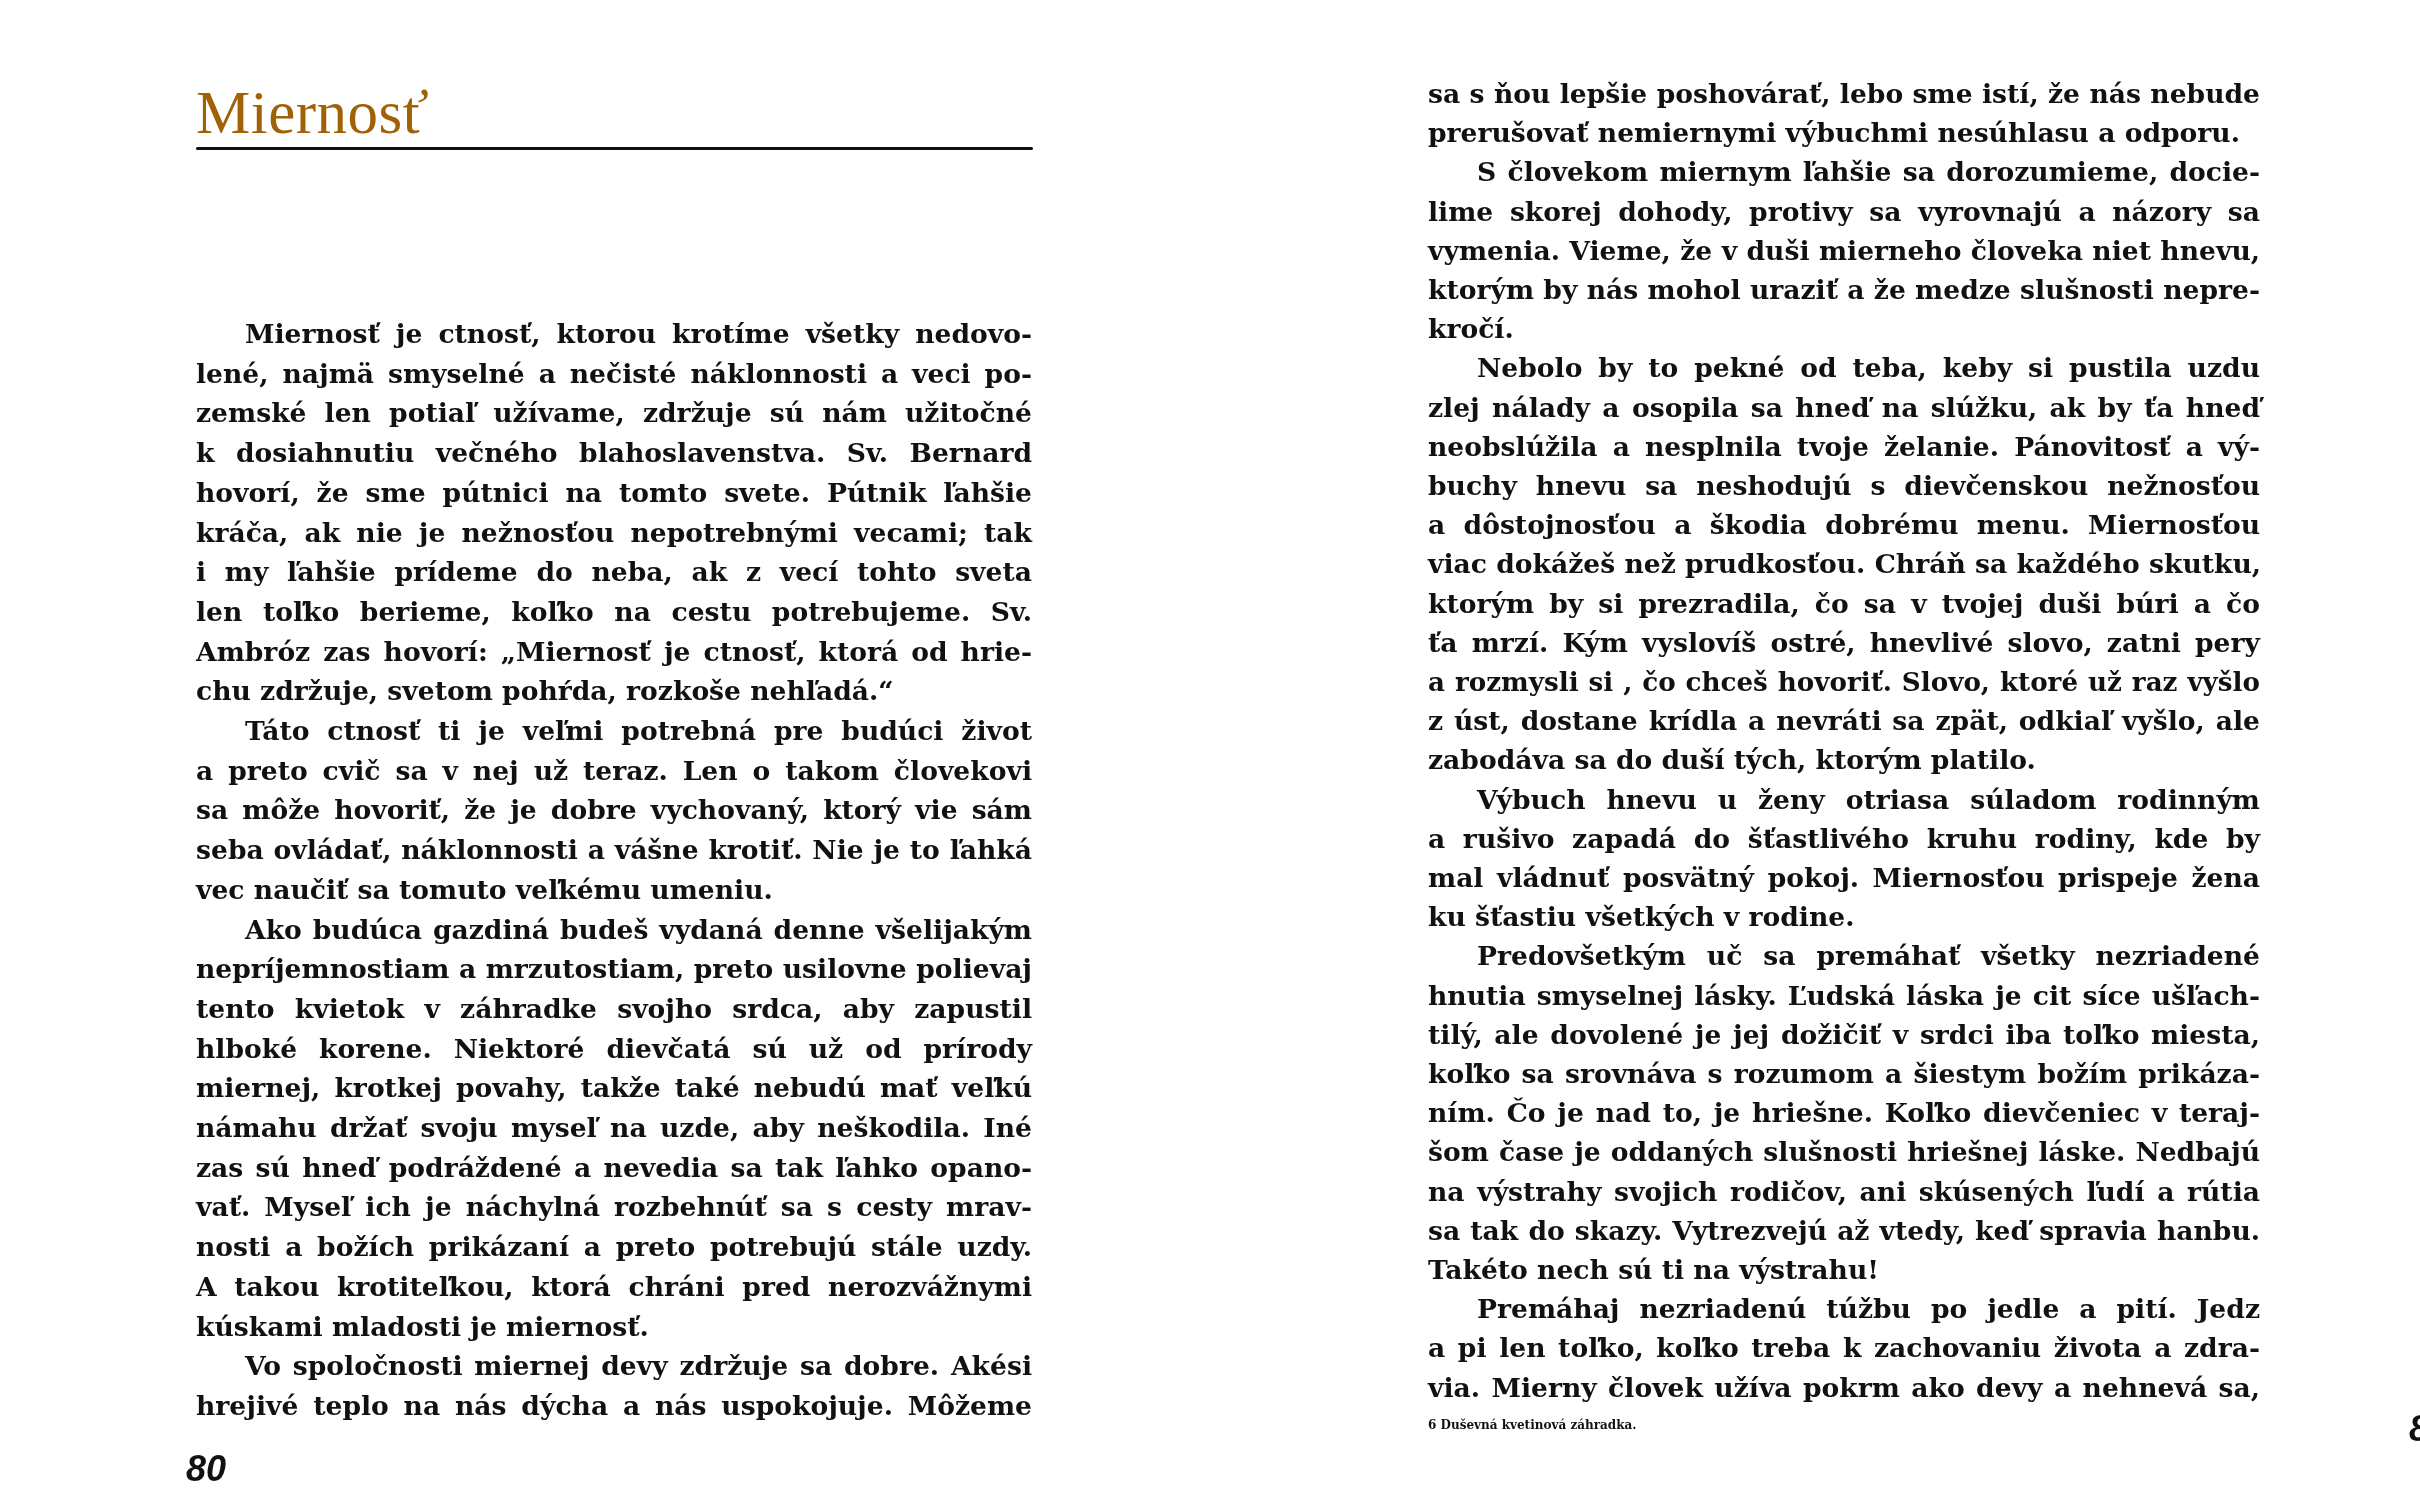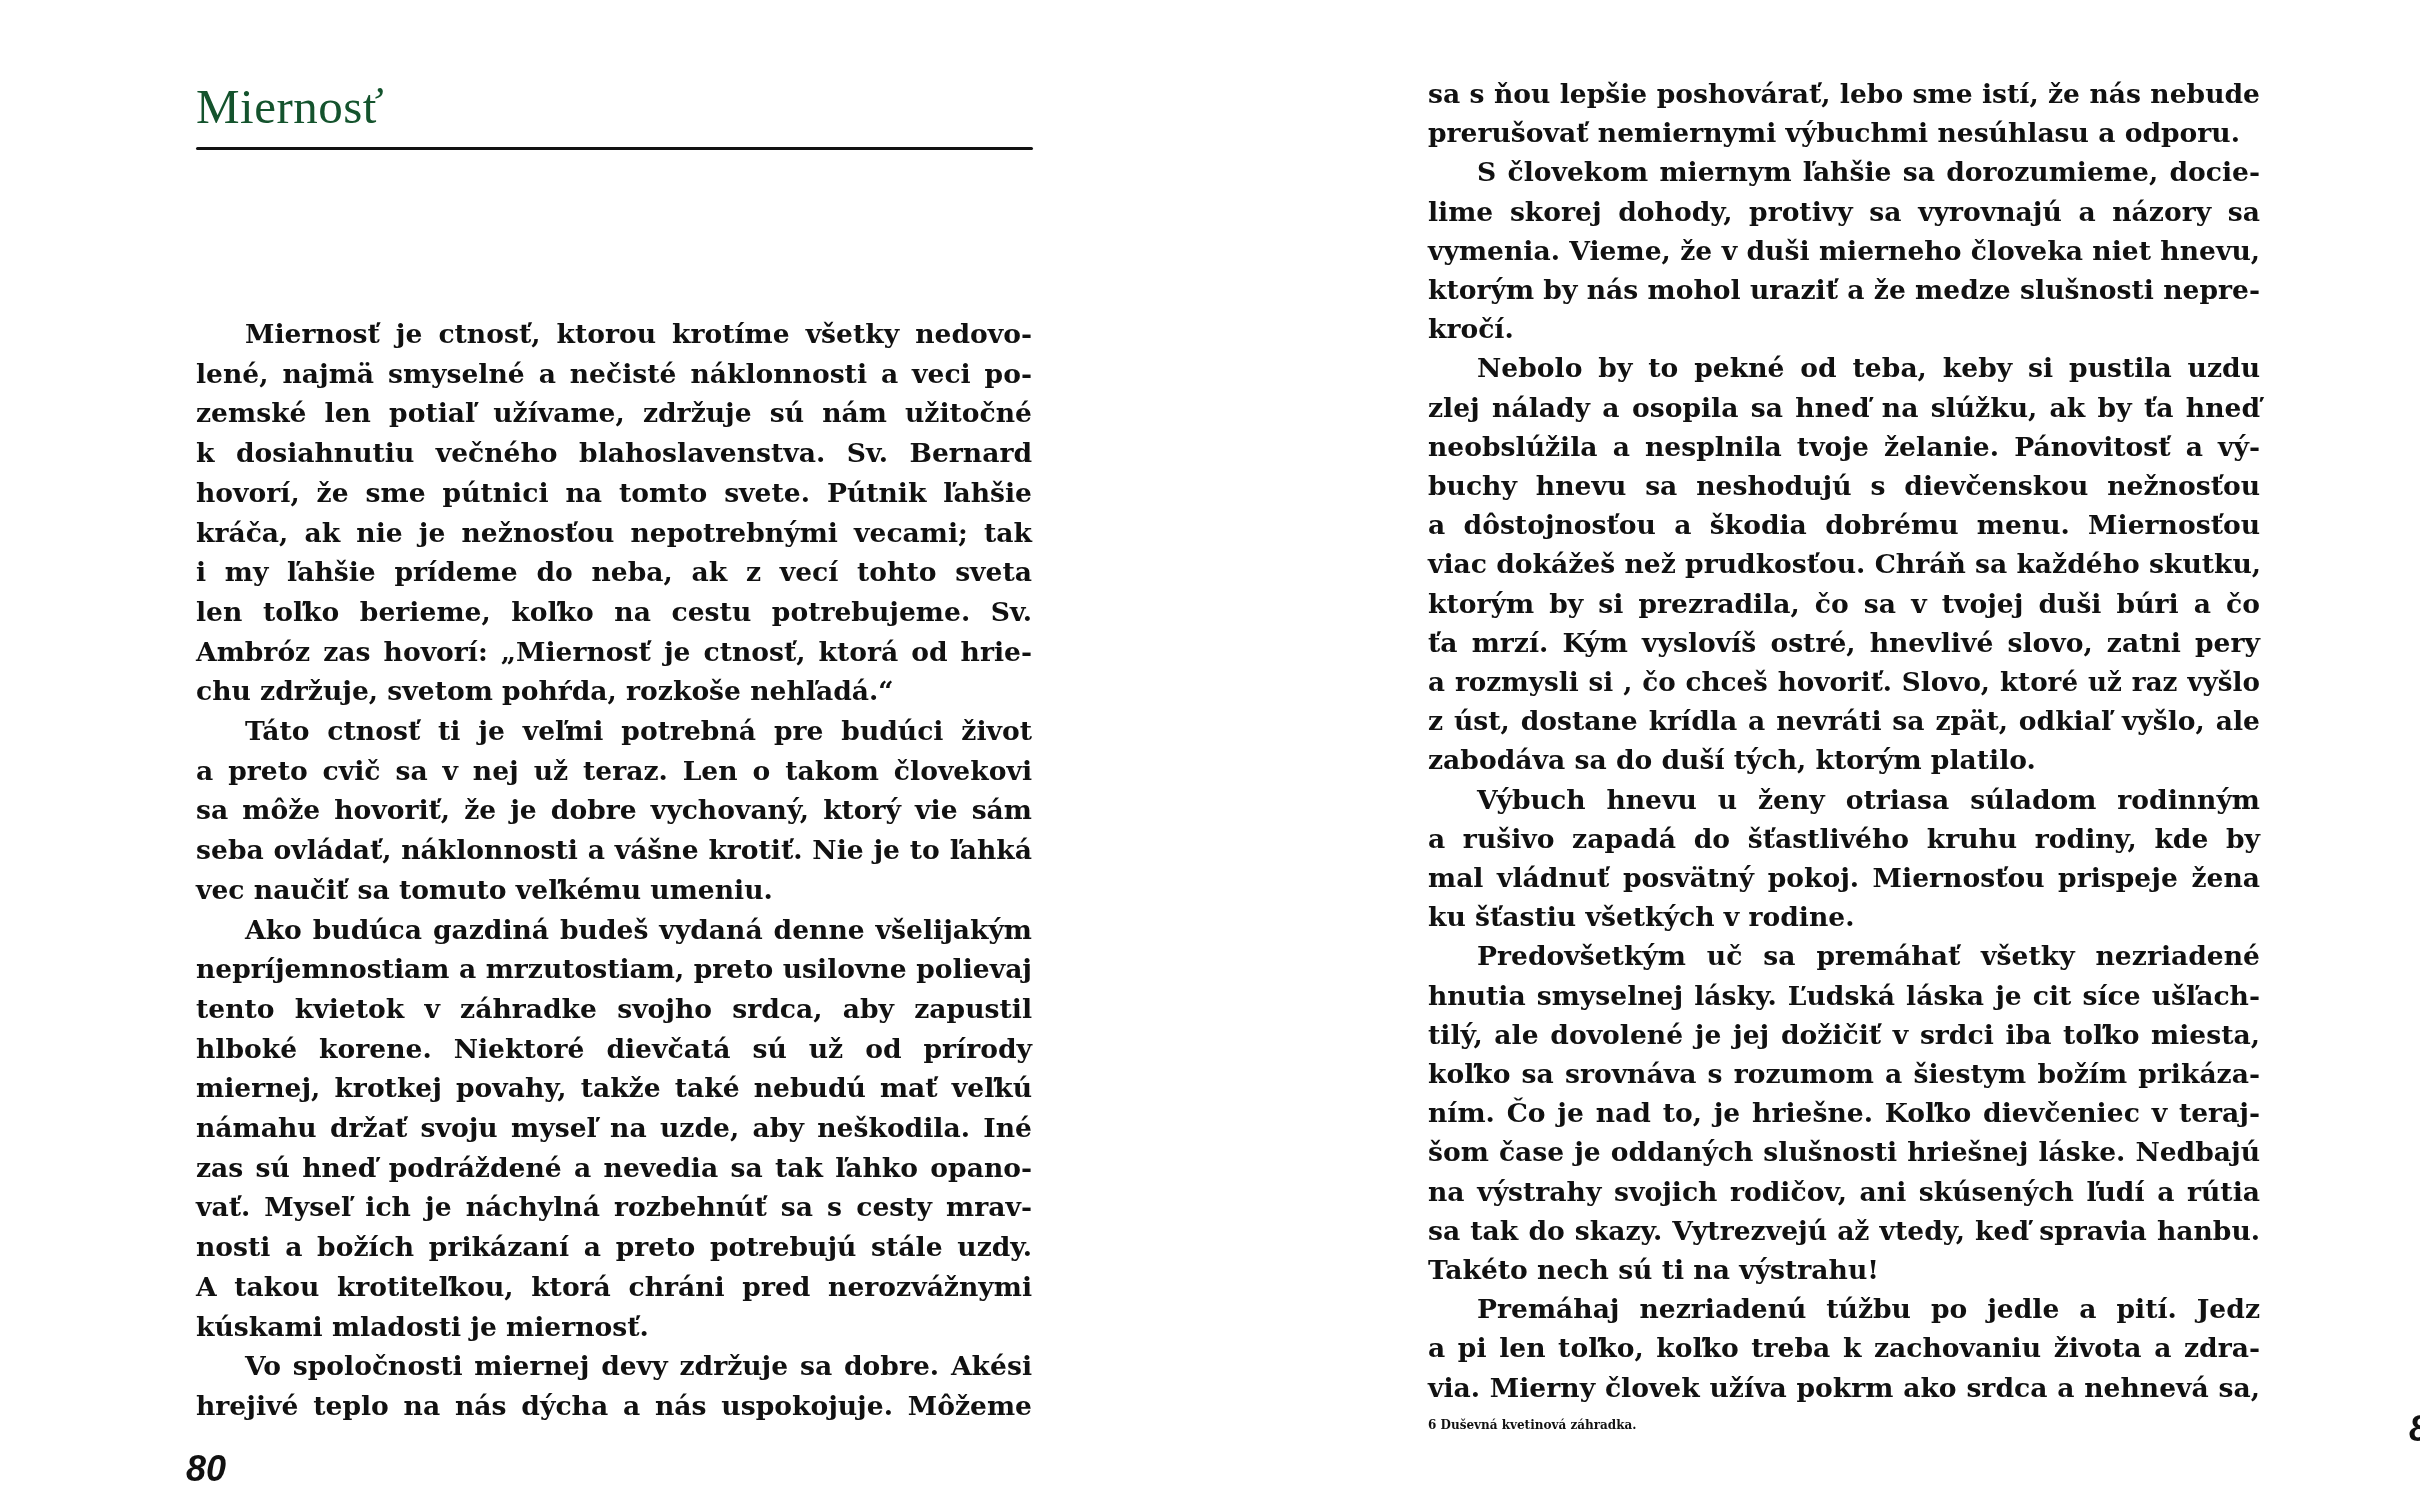--- a/index.html
+++ b/index.html
@@ -3,22 +3,22 @@
 <meta charset="utf-8">
 <style>
   html, body { margin:0; padding:0; background:#ffffff; }
   body { width:2420px; height:1500px; position:relative; overflow:hidden;
          font-family:"DejaVu Serif", "Liberation Serif", serif; color:#111; }
   .page { position:absolute; top:0; height:1500px; }
   #left-page { left:0; width:1210px; }
   #right-page { left:1210px; width:1210px; }
 
   .chapter-title { position:absolute; left:196px; top:78px;
-    font-family:"Liberation Serif", serif; font-size:49px; font-weight:normal;
-    color:#14532d; letter-spacing:0.5px; }
+    font-family:"Liberation Serif", serif; font-size:61px; font-weight:normal;
+    color:#a16207; letter-spacing:0.5px; }
   .title-rule { position:absolute; left:196px; top:147px; width:837px; height:3px;
     background:#111; border-radius:2px; }
 
   .line { position:absolute; white-space:nowrap;
     font-family:"DejaVu Serif", serif; font-weight:bold; font-size:26.6px;
     color:#111; text-align:justify; text-align-last:justify; }
   .lp .line { left:196px; width:836px; }
   .rp .line { left:218px; width:832px; }
   .line.indent { padding-left:49px; box-sizing:border-box; }
   .line.last { text-align-last:left; }
@@ -97,17 +97,17 @@
       <div class="line" style="top: 979.6px;">hnutia smyselnej lásky. Ľudská láska je cit síce ušľach-</div>
       <div class="line" style="top: 1018.8px;">tilý, ale dovolené je jej dožičiť v srdci iba toľko miesta,</div>
       <div class="line" style="top: 1058px;">koľko sa srovnáva s rozumom a šiestym božím prikáza-</div>
       <div class="line" style="top: 1097.2px;">ním. Čo je nad to, je hriešne. Koľko dievčeniec v teraj-</div>
       <div class="line" style="top: 1136.4px;">šom čase je oddaných slušnosti hriešnej láske. Nedbajú</div>
       <div class="line" style="top: 1175.6px;">na výstrahy svojich rodičov, ani skúsených ľudí a rútia</div>
       <div class="line" style="top: 1214.8px;">sa tak do skazy. Vytrezvejú až vtedy, keď spravia hanbu.</div>
       <div class="line last" style="top: 1254px;">Takéto nech sú ti na výstrahu!</div>
       <div class="line indent" style="top: 1293.2px;">Premáhaj nezriadenú túžbu po jedle a pití. Jedz</div>
       <div class="line" style="top: 1332.4px;">a pi len toľko, koľko treba k zachovaniu života a zdra-</div>
-      <div class="line" style="top: 1371.6px;">via. Mierny človek užíva pokrm ako srdca a nehnevá sa,</div>
+      <div class="line" style="top: 1371.6px;">via. Mierny človek užíva pokrm ako devy a nehnevá sa,</div>
     </div>
   <div class="signature">6  Duševná kvetinová záhradka.</div>
   <div class="page-number" id="page-number-right">81</div>
 </div>
 
 </body></html>

